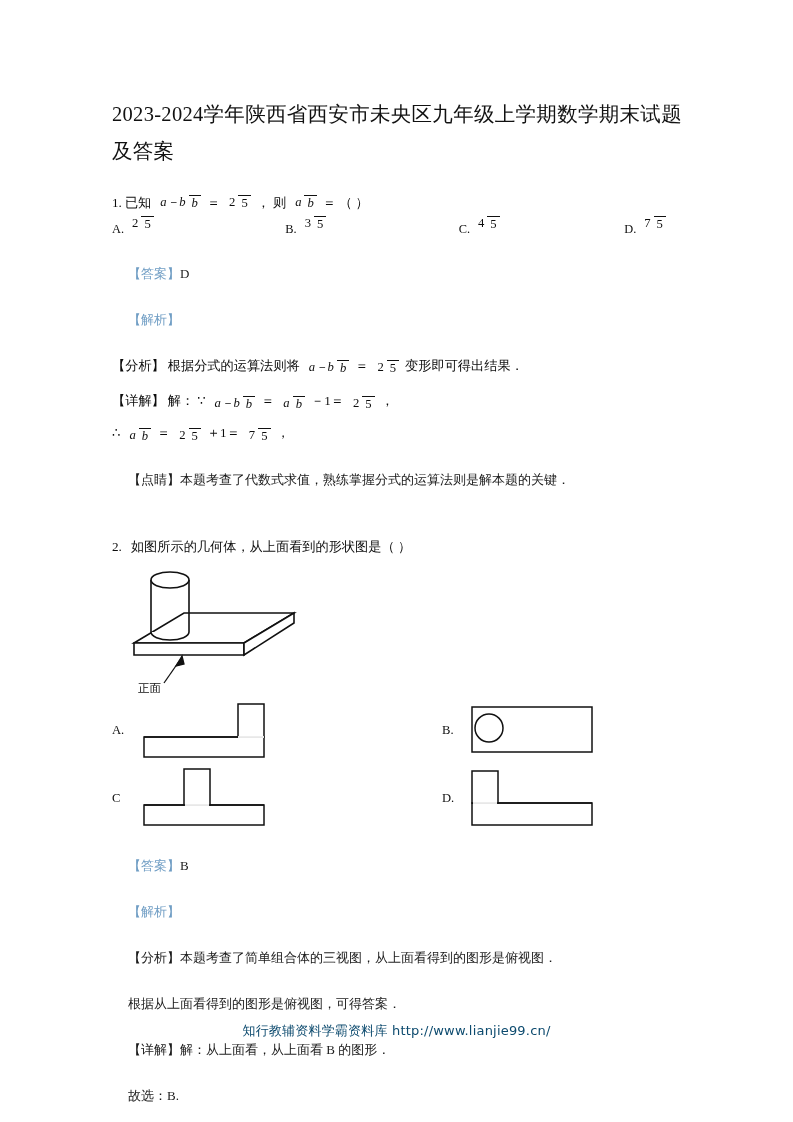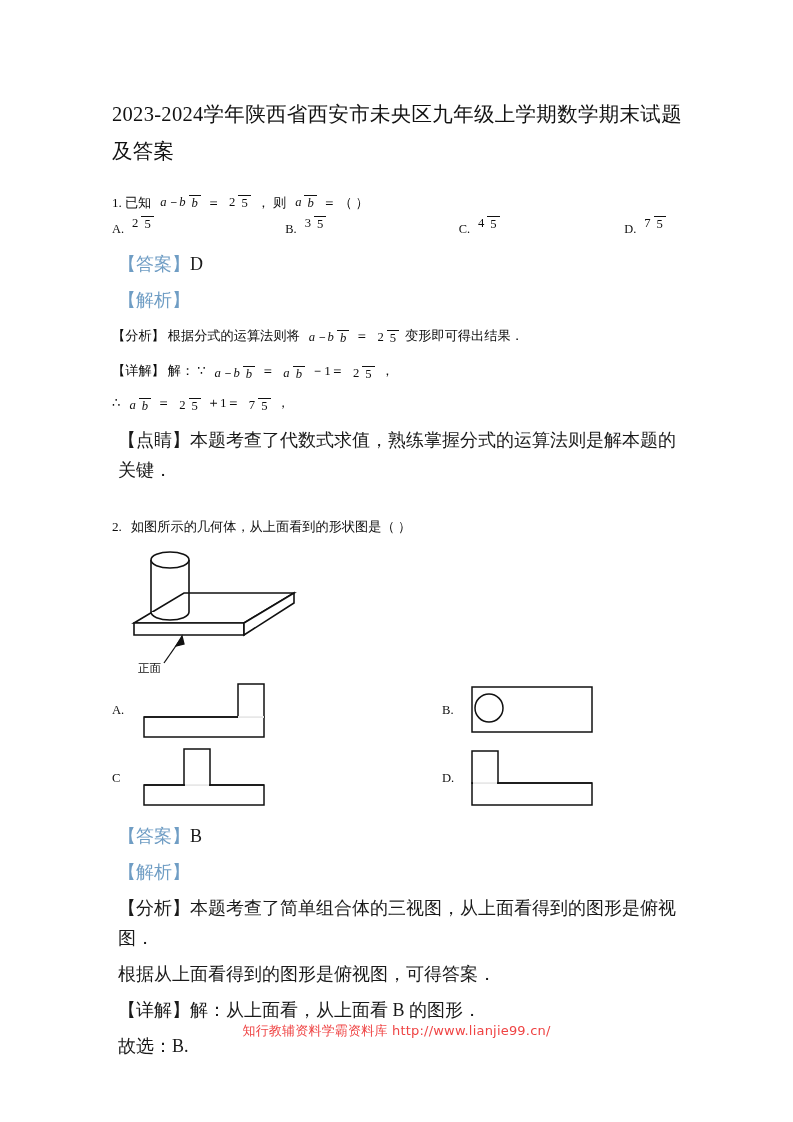--- a/index.html
+++ b/index.html
@@ -34,23 +34,23 @@
     line-height: 37px;
     letter-spacing: 0.3px;
     color: #111;
     margin: 0 0 6px 0;
     font-weight: normal;
     font-family: "Liberation Serif", "DejaVu Serif", serif;
   }
 
   
   .p {
-    font-size: 18px;
+    font-size: 13px;
     line-height: 30px;
-    margin: 6px;
+    margin: 16px;
     color: #1a1a1a;
   }
   .section-head {
     font-size: 12.6px;
     line-height: 28px;
     margin: 6px 0 2px 0;
   }
   .q-line {
     font-size: 13.2px;
     line-height: 26px;
@@ -125,21 +125,21 @@
   .half { width: 330px; }
 
   
   .footer {
     position: absolute;
     left: 0;
     top: 1022px;
     width: 793px;
     text-align: center;
     font-size: 13px;
-    color: #ef4444;
+    color: #0c4a6e;
     font-family: "DejaVu Sans", "Liberation Sans", sans-serif;
     letter-spacing: 0.2px;
   }
 </style>
 </head>
 <body>
 
 <div class="page">
   <div class="content">
 

